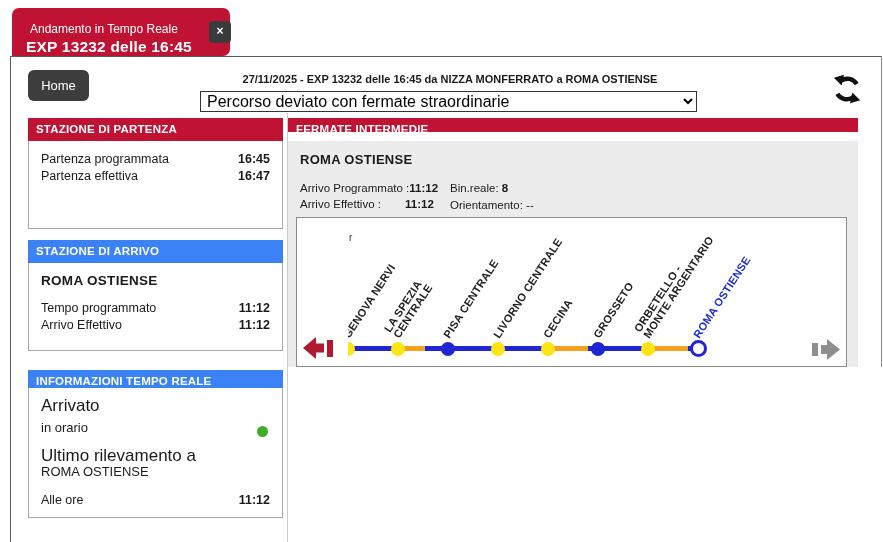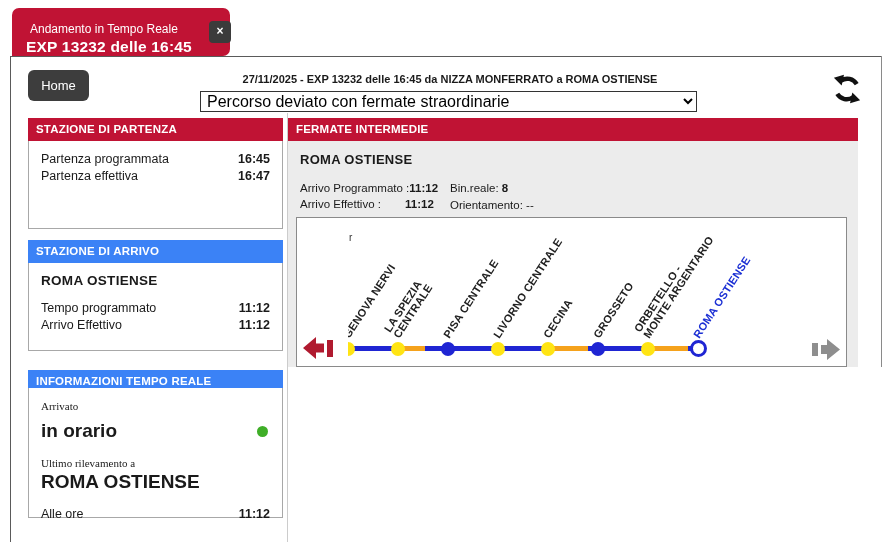--- a/index.html
+++ b/index.html
@@ -30,26 +30,26 @@
   .refresh { left:830px; top:72px; width:34px; height:34px; cursor:pointer; }
 
   
   .panel-head { left:28px; width:255px; height:23px; background:#c01334; color:#fff;
                 font-size:11.5px; font-weight:bold; line-height:23px; padding-left:8px; letter-spacing:.2px; }
   .panel-body { left:28px; width:255px; background:#fff; border:1px solid #a8a8a8; border-top:none; padding:10px 12px 8px 12px; }
   .station-name { font-size:13.5px; font-weight:bold; letter-spacing:.3px; margin-bottom:12px; }
   .prow { display:flex; justify-content:space-between; font-size:12.5px; line-height:17px; }
   .prow .v { font-weight:bold; }
 
-  .rt-line { font-size:11px; line-height:16px;font-family:Liberation Serif, serif; }
-  .rt-bold { font-size:19px; font-weight:bold; }
+  .rt-line { font-size:17px; line-height:16px; }
+  .rt-bold { font-size:13px; font-weight:normal; }
   .status-dot { position:absolute; right:14px; top:38px; width:11px; height:11px; border-radius:50%; background:#3fae27; }
 
   
-  .stops-head { left:288px; top:118px; width:570px; height:23px; background:#c01334; color:#fff;
+  .stops-head { left:288px; top:118px; width:570px; height:14px; background:#c01334; color:#fff;
                 font-size:11.5px; font-weight:bold; line-height:23px; padding-left:8px; letter-spacing:.2px; }
   .stops-body { left:288px; top:141px; width:570px; height:226px; background:#ececec; }
   .sel-name { position:absolute; left:12px; top:11px; font-size:13px; font-weight:bold; letter-spacing:.3px; }
   .sel-row  { position:absolute; font-size:11.5px; }
   .sel-row .lbl { display:inline-block; min-width:105px; }
   .sel-row b { font-size:11.5px; }
 
   .diagram { position:absolute; left:8px; top:76px; width:551px; height:150px; background:#fff; border:1px solid #8a8a8a; }
   .strip { position:absolute; left:51px; top:0; width:486px; height:148px; overflow:hidden; }
   .seg { position:absolute; height:5px; top:128px; }

